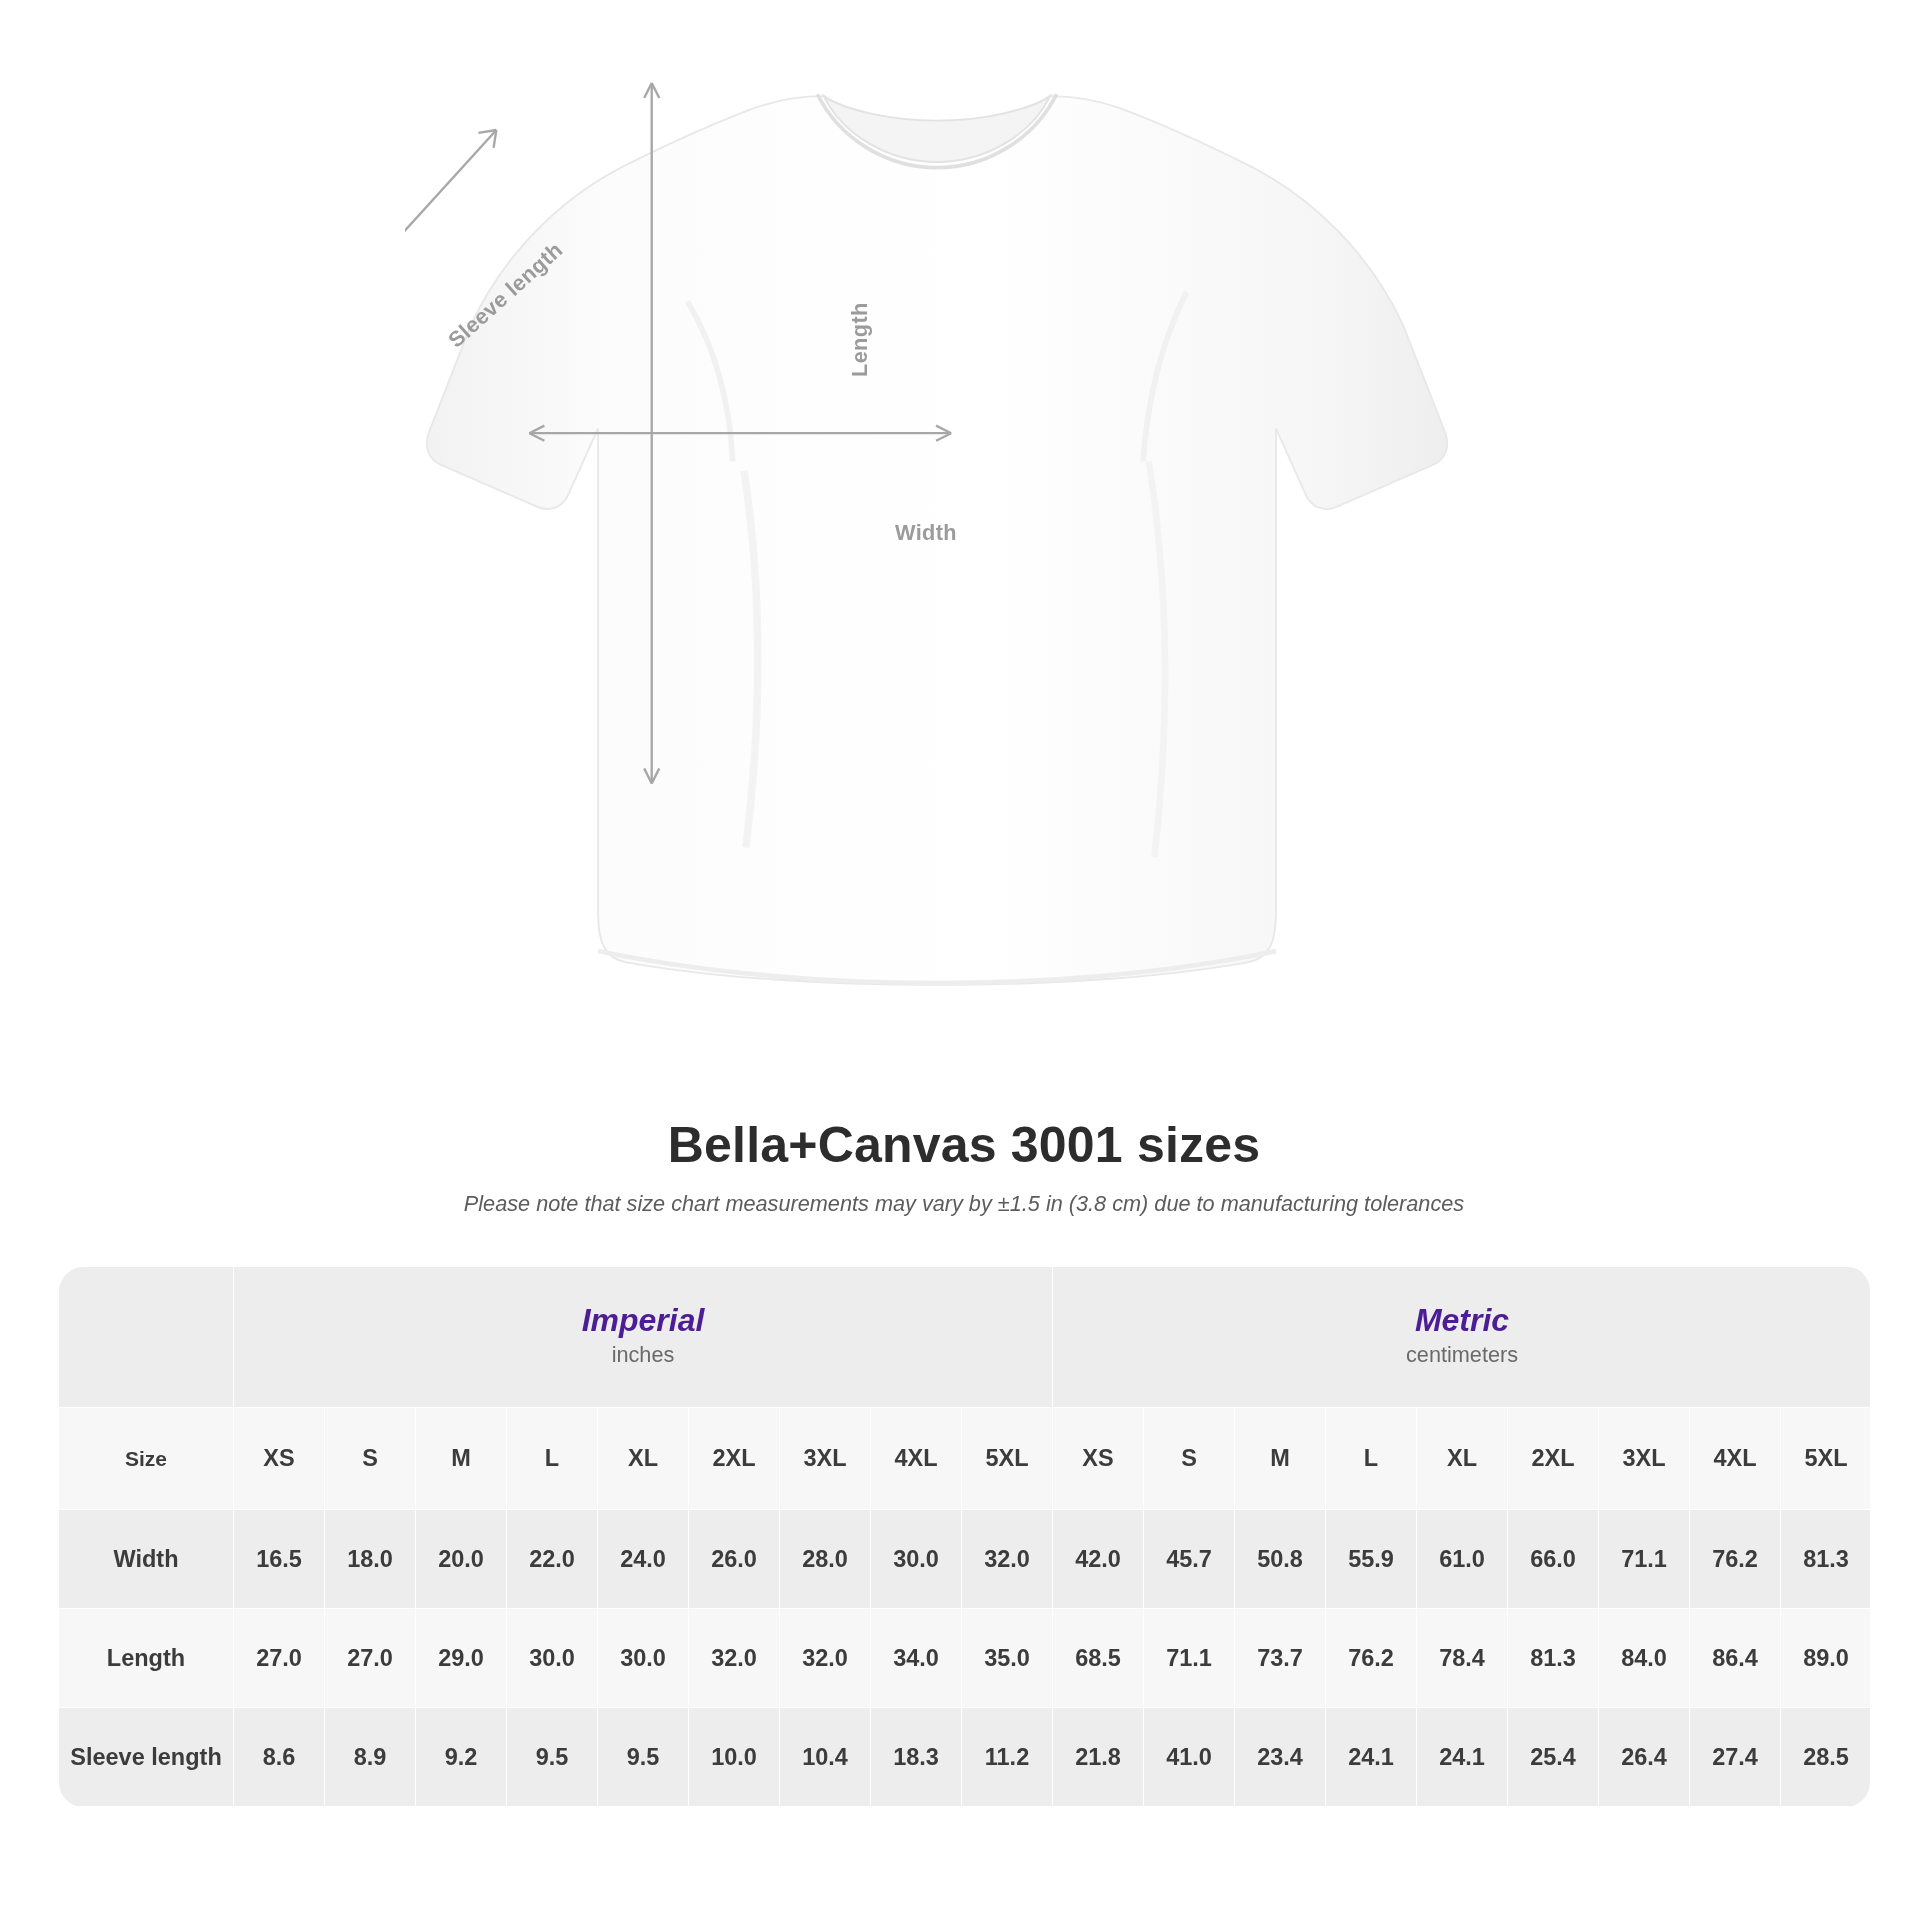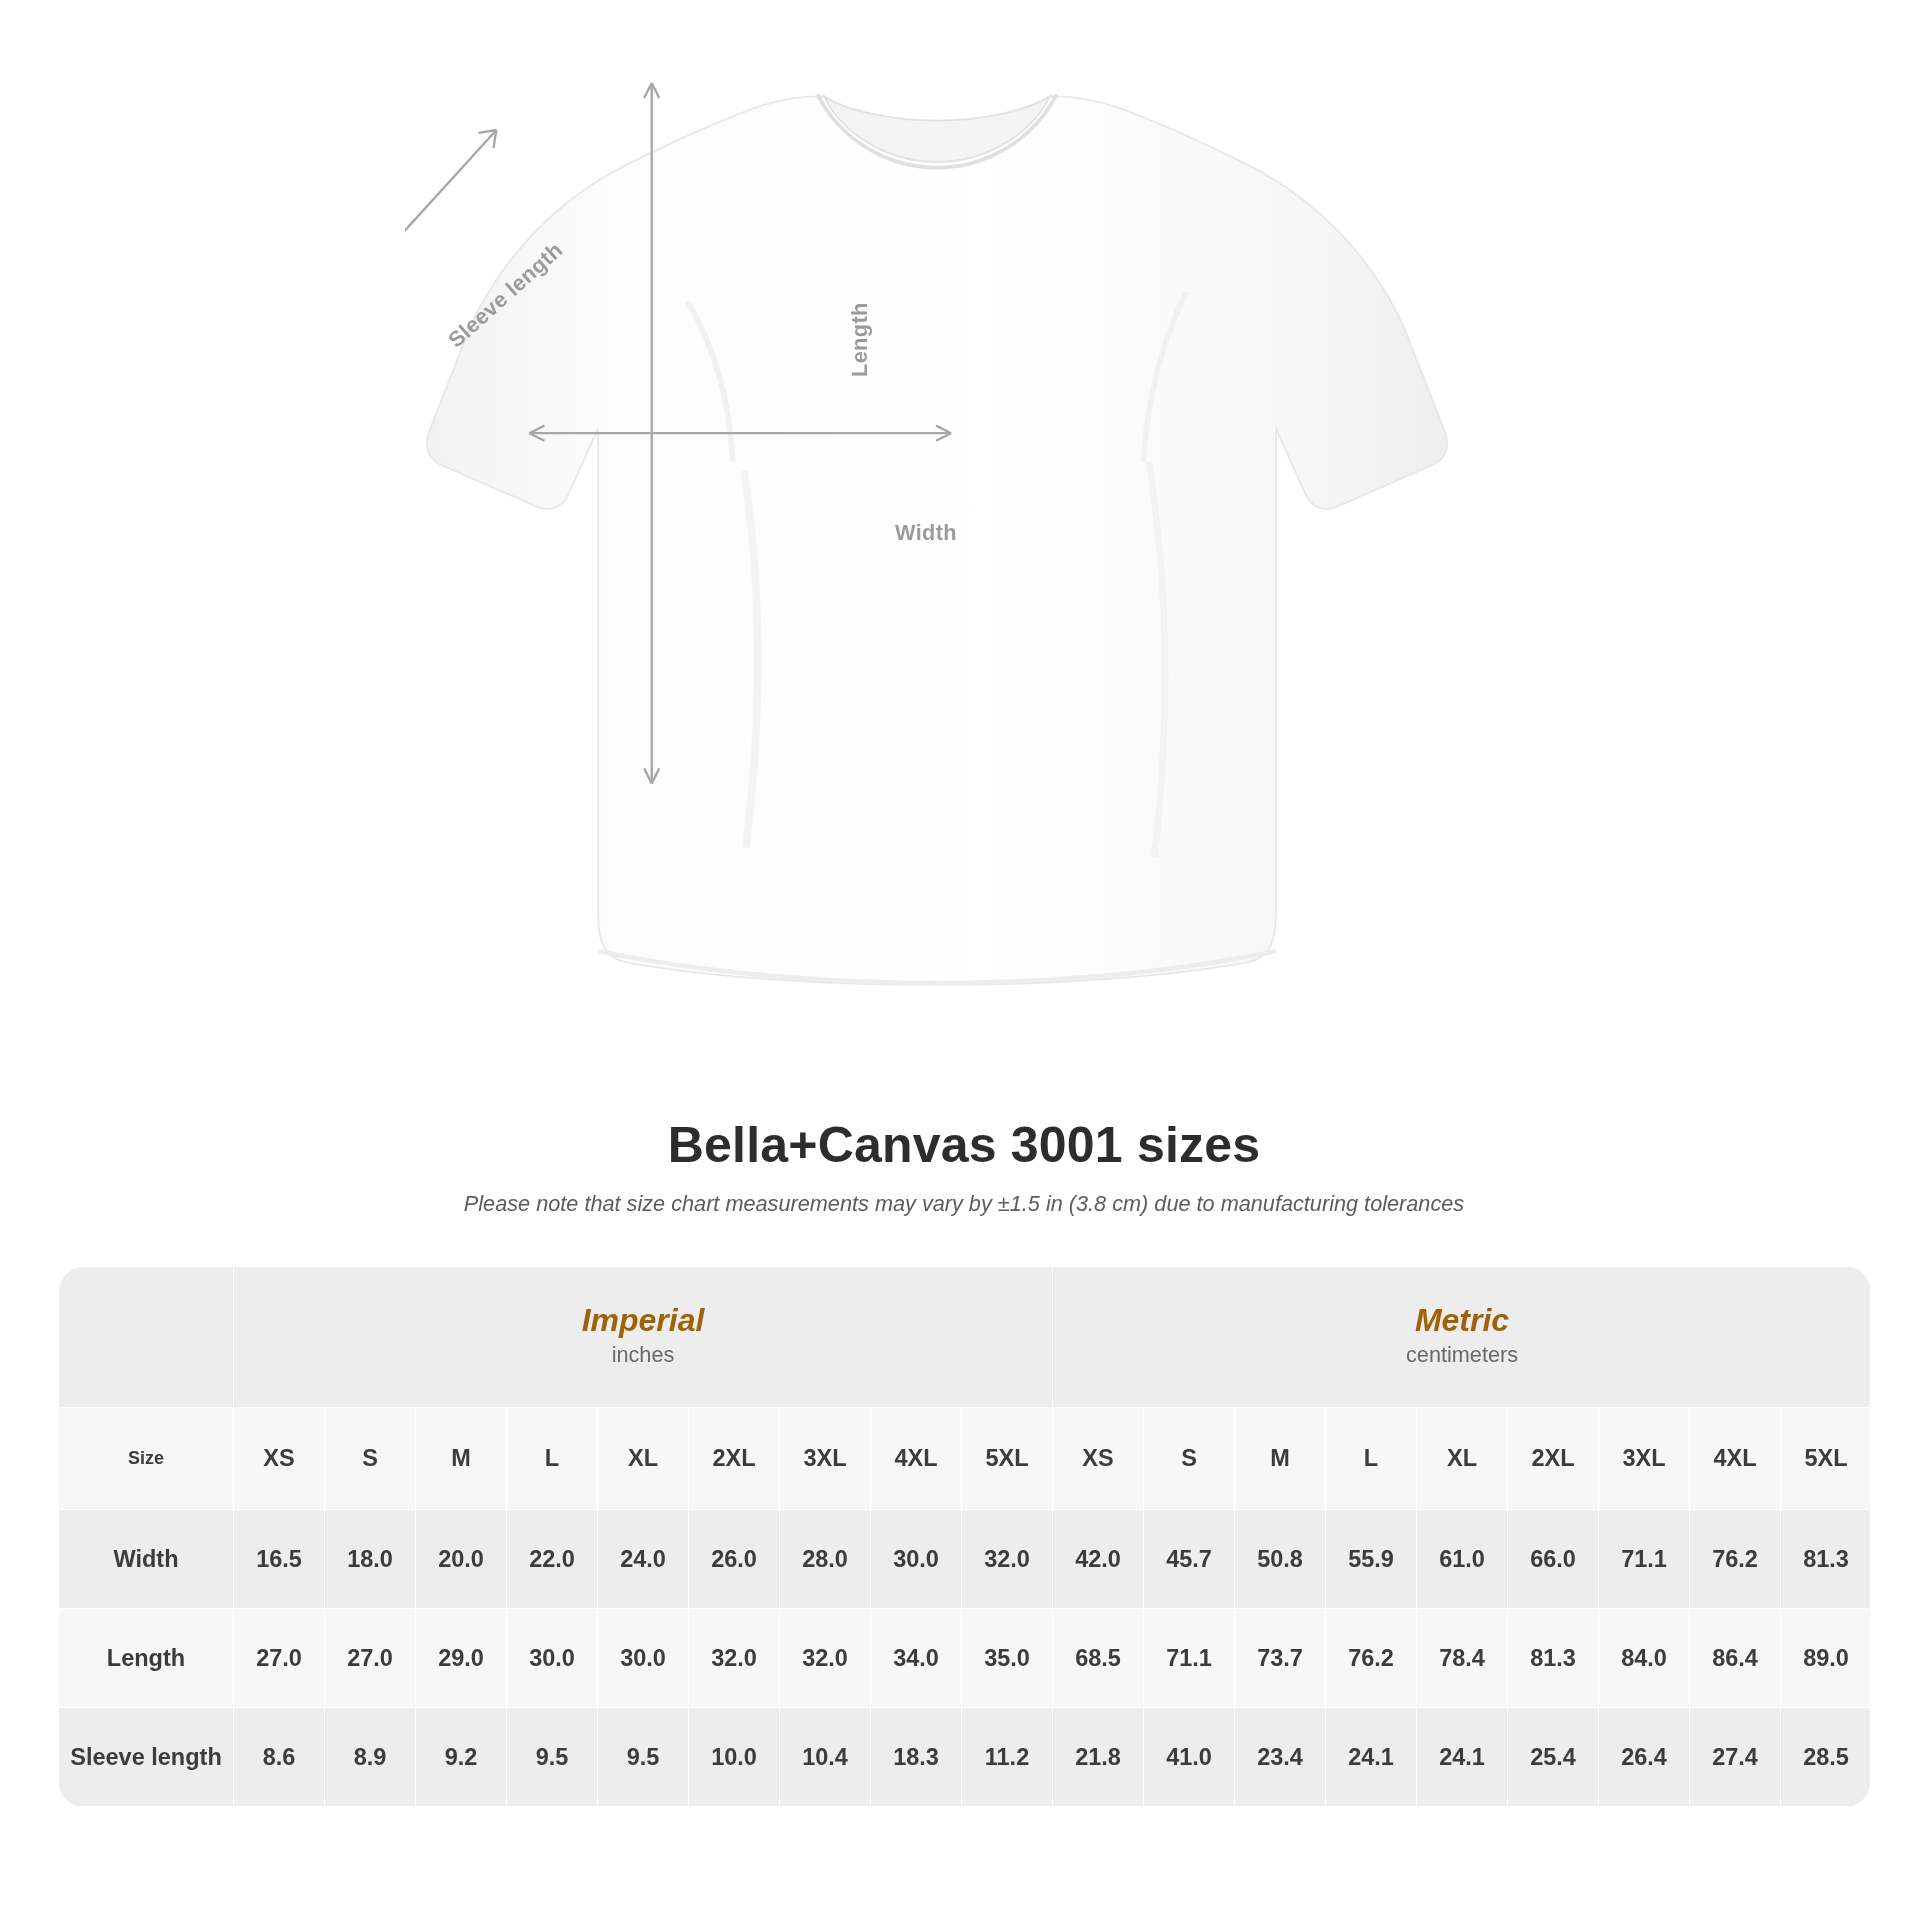--- a/index.html
+++ b/index.html
@@ -119,40 +119,40 @@
   
   .unit-row td {
     background: #ededed;
     height: 141px;
     border: none;
   }
   .unit-name {
     font-size: 32px;
     font-weight: bold;
     font-style: italic;
-    color: #a16207;
+    color: #4c1d95;
     line-height: 1.15;
   }
   .unit-sub {
     font-size: 21.7px;
     color: #6a6a6a;
     line-height: 1.5;
   }
 
   
   .size-row td {
     background: #f7f7f7;
     height: 102px;
     font-weight: bold;
     color: #4a4a4a;
     font-size: 24.5px;
   }
   .size-row td.rowlabel {
     background: #f7f7f7;
-    font-size: 18px;
+    font-size: 21px;
   }
 
   
   .data-row td {
     height: 99px;
     font-weight: bold;
   }
   .data-row.odd td { background: #ededed; }
   .data-row.even td { background: #f7f7f7; }
 

